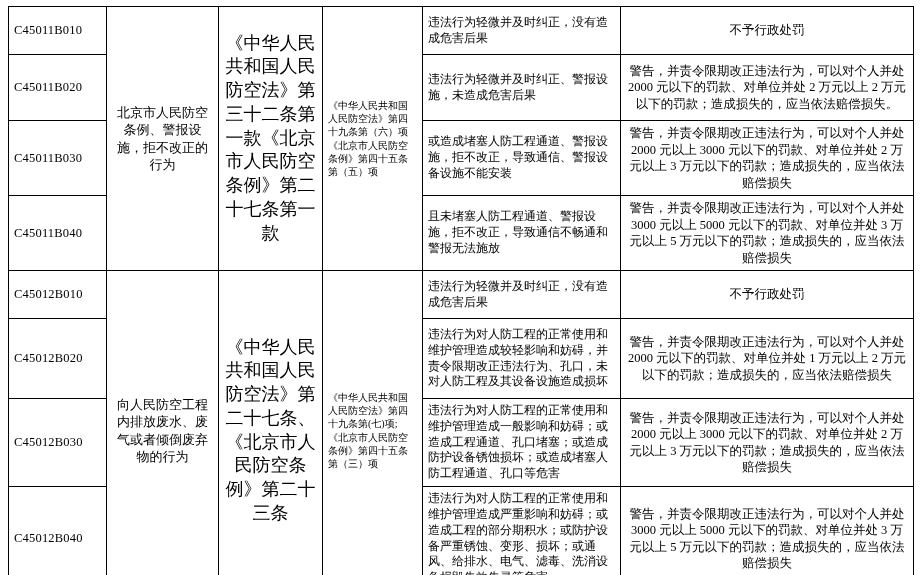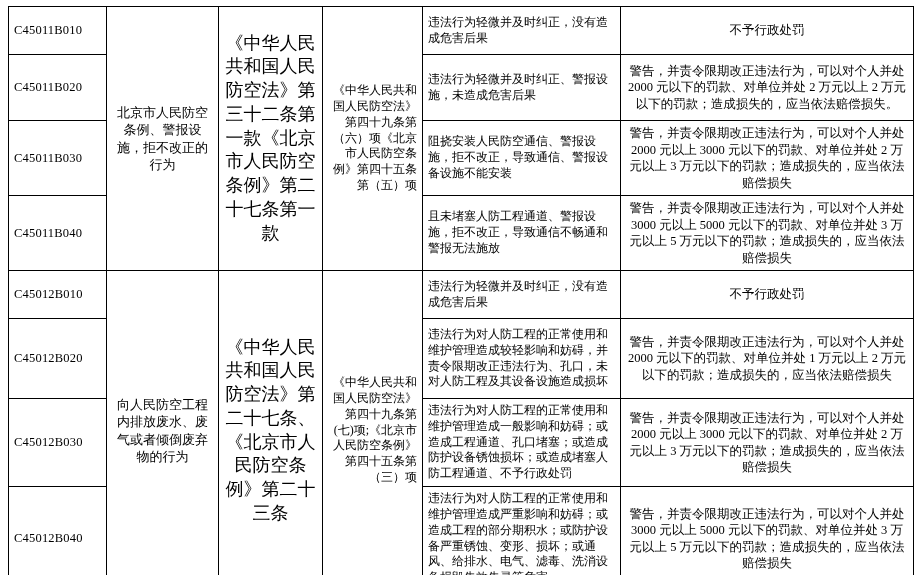--- a/index.html
+++ b/index.html
@@ -51,22 +51,22 @@
     text-align: center;
     font-size: 13px;
     line-height: 1.55;
   }
   td.law {
     text-align: center;
     font-size: 18px;
     line-height: 1.5;
   }
   td.punishbasis {
-    text-align: right;
-    font-size: 12px;
+    text-align: left;
+    font-size: 10px;
     line-height: 1.5;
   }
   td.circumstance {
     text-align: left;
     font-size: 12px;
     line-height: 1.45;
   }
   td.result {
     text-align: center;
     font-size: 12.5px;
@@ -106,21 +106,21 @@
         <td class="circumstance">违法行为轻微并及时纠正，没有造成危害后果</td>
         <td class="result short">不予行政处罚</td>
       </tr>
       <tr class="row-h2">
         <td class="code">C45011B020</td>
         <td class="circumstance">违法行为轻微并及时纠正、警报设施，未造成危害后果</td>
         <td class="result">警告，并责令限期改正违法行为，可以对个人并处 2000 元以下的罚款、对单位并处 2 万元以上 2 万元以下的罚款；造成损失的，应当依法赔偿损失。</td>
       </tr>
       <tr class="row-h3">
         <td class="code">C45011B030</td>
-        <td class="circumstance">阻挠安装人民防空通信、警报设施，拒不改正，导致通信、警报设备设施不能安装</td>
+        <td class="circumstance">或造成堵塞人防工程通道、警报设施，拒不改正，导致通信、警报设备设施不能安装</td>
         <td class="result">警告，并责令限期改正违法行为，可以对个人并处 2000 元以上 3000 元以下的罚款、对单位并处 2 万元以上 3 万元以下的罚款；造成损失的，应当依法赔偿损失</td>
       </tr>
       <tr class="row-h4">
         <td class="code">C45011B040</td>
         <td class="circumstance">且未堵塞人防工程通道、警报设施，拒不改正，导致通信不畅通和警报无法施放</td>
         <td class="result">警告，并责令限期改正违法行为，可以对个人并处 3000 元以上 5000 元以下的罚款、对单位并处 3 万元以上 5 万元以下的罚款；造成损失的，应当依法赔偿损失</td>
       </tr>
 
       <tr class="row-h5">
         <td class="code">C45012B010</td>
@@ -130,21 +130,21 @@
         <td class="circumstance">违法行为轻微并及时纠正，没有造成危害后果</td>
         <td class="result short">不予行政处罚</td>
       </tr>
       <tr class="row-h6">
         <td class="code">C45012B020</td>
         <td class="circumstance">违法行为对人防工程的正常使用和维护管理造成较轻影响和妨碍，并责令限期改正违法行为、孔口，未对人防工程及其设备设施造成损坏</td>
         <td class="result">警告，并责令限期改正违法行为，可以对个人并处 2000 元以下的罚款、对单位并处 1 万元以上 2 万元以下的罚款；造成损失的，应当依法赔偿损失</td>
       </tr>
       <tr class="row-h7">
         <td class="code">C45012B030</td>
-        <td class="circumstance">违法行为对人防工程的正常使用和维护管理造成一般影响和妨碍；或造成工程通道、孔口堵塞；或造成防护设备锈蚀损坏；或造成堵塞人防工程通道、不予行政处罚</td>
+        <td class="circumstance">违法行为对人防工程的正常使用和维护管理造成一般影响和妨碍；或造成工程通道、孔口堵塞；或造成防护设备锈蚀损坏；或造成堵塞人防工程通道、孔口等危害</td>
         <td class="result">警告，并责令限期改正违法行为，可以对个人并处 2000 元以上 3000 元以下的罚款、对单位并处 2 万元以上 3 万元以下的罚款；造成损失的，应当依法赔偿损失</td>
       </tr>
       <tr class="row-h8">
         <td class="code">C45012B040</td>
         <td class="circumstance">违法行为对人防工程的正常使用和维护管理造成严重影响和妨碍；或造成工程的部分期积水；或防护设备严重锈蚀、变形、损坏；或通风、给排水、电气、滤毒、洗消设备损毁失效失灵等危害</td>
         <td class="result">警告，并责令限期改正违法行为，可以对个人并处 3000 元以上 5000 元以下的罚款、对单位并处 3 万元以上 5 万元以下的罚款；造成损失的，应当依法赔偿损失</td>
       </tr>
     </tbody>
   </table>
 </div>

